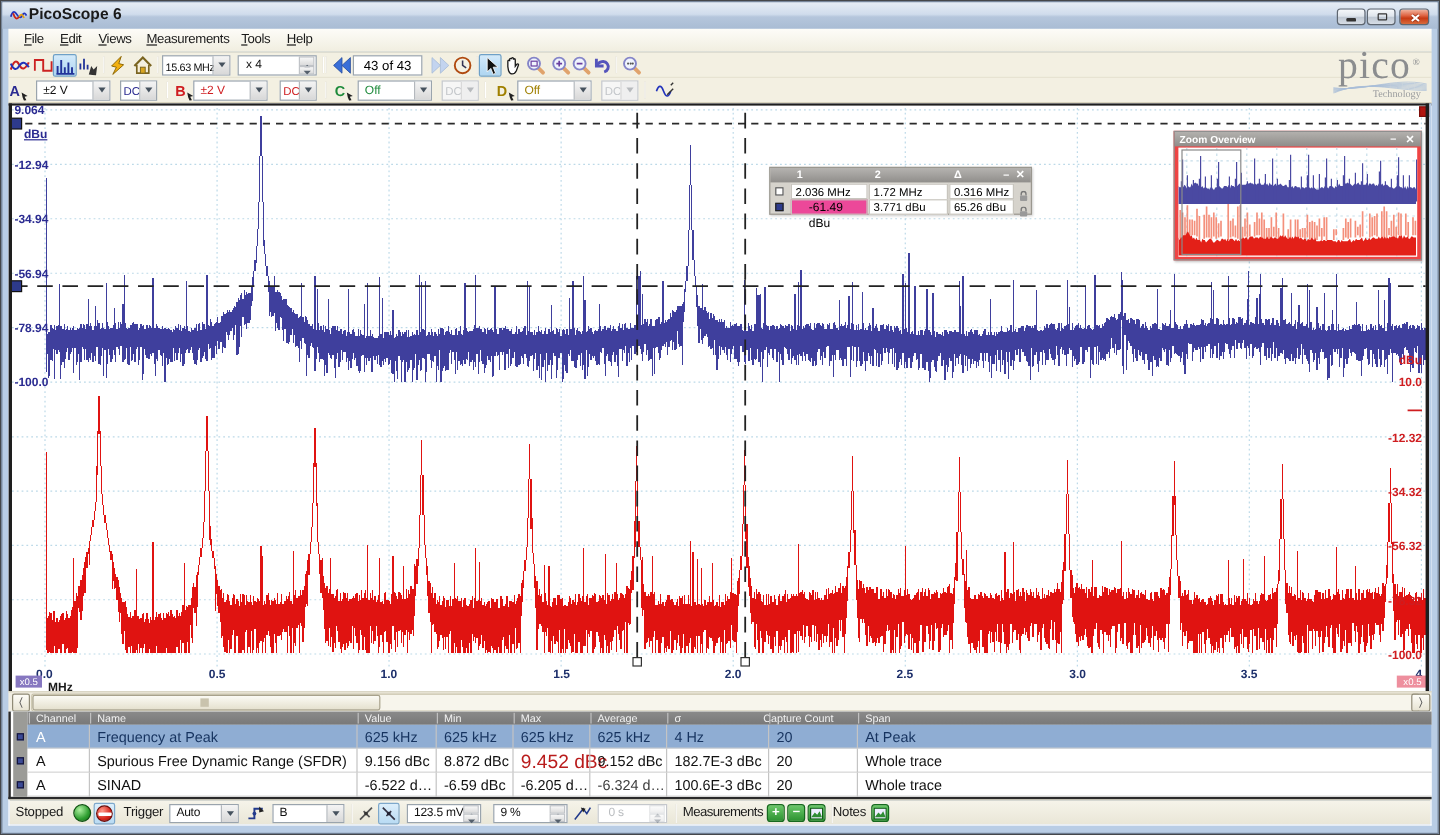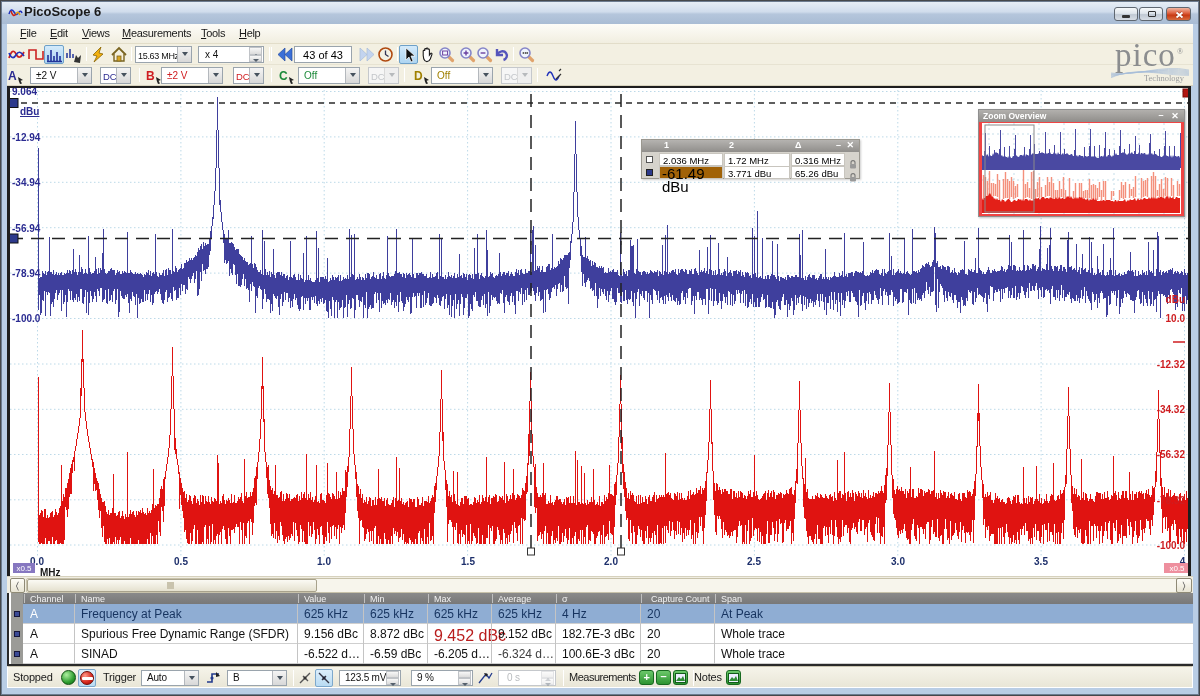--- a/index.html
+++ b/index.html
@@ -327,21 +327,21 @@
       <span style="position:absolute;left:16px;top:0;width:64px;height:13px;background:#fff;border:1px solid #c8c5be;font-size:9.5px;padding-left:3px;line-height:13px">2.036 MHz</span>
       <span style="position:absolute;left:81px;top:0;width:66px;height:16px;background:#fff;border:1px solid #c8c5be;font-size:9.5px;padding-left:3px;line-height:13px">1.72 MHz</span>
       <span style="position:absolute;left:148px;top:0;width:54px;height:13px;background:#fff;border:1px solid #c8c5be;font-size:9.5px;padding-left:3px;line-height:13px">0.316 MHz</span>
       <span style="position:absolute;left:206px;top:2px"><svg width="8" height="9" viewBox="0 0 8 9">
           <path d="M2 4V2.6a2 2 0 014 0V4" fill="none" stroke="#777" stroke-width="1.1"></path>
           <rect x="1" y="4" width="6" height="4.4" rx="0.8" fill="#999"></rect>
         </svg></span>
     </div>
     <div style="position:absolute;left:1px;top:26px;width:217px;height:13px">
       <span style="position:absolute;left:3px;top:3px;width:7px;height:7px;background:#2d3a8c;border:1px solid #222"></span>
-      <span style="position:absolute;left:16px;top:0;width:64px;height:13px;background:#a16207;border:1px solid #c8c5be;font-size:15px;padding-left:2px;line-height:13px">-61.49 dBu</span>
+      <span style="position:absolute;left:16px;top:0;width:64px;height:13px;background:#ec4899;border:1px solid #c8c5be;font-size:10px;padding-left:14px;line-height:13px">-61.49 dBu</span>
       <span style="position:absolute;left:81px;top:0;width:66px;height:13px;background:#fff;border:1px solid #c8c5be;font-size:9.5px;padding-left:3px;line-height:13px">3.771 dBu</span>
       <span style="position:absolute;left:148px;top:0;width:54px;height:13px;background:#fff;border:1px solid #c8c5be;font-size:9.5px;padding-left:3px;line-height:13px">65.26 dBu</span>
       <span style="position:absolute;left:206px;top:2px"><svg width="8" height="9" viewBox="0 0 8 9">
           <path d="M2 4V2.6a2 2 0 014 0V4" fill="none" stroke="#777" stroke-width="1.1"></path>
           <rect x="1" y="4" width="6" height="4.4" rx="0.8" fill="#999"></rect>
         </svg></span>
     </div>
   </div>
 <div class="abs" id="scrollrow">
     <div class="abs" style="left:3px;top:1px;width:15px;height:15px;border:1px solid #8f8a76;border-radius:2px;background:linear-gradient(#fdfcf7,#e8e4d3);text-align:center;line-height:13px;font-size:10px;color:#555">〈</div>
@@ -360,21 +360,21 @@
     <div class="abs" style="left:295px;top:1px;font-size:9px;color:#f2f2f2">Value</div>
     <div class="abs" style="left:289px;top:1px;width:1px;height:9px;background:#c0c0c0"></div>
     <div class="abs" style="left:361px;top:1px;font-size:9px;color:#f2f2f2">Min</div>
     <div class="abs" style="left:355px;top:1px;width:1px;height:9px;background:#c0c0c0"></div>
     <div class="abs" style="left:425px;top:1px;font-size:9px;color:#f2f2f2">Max</div>
     <div class="abs" style="left:419px;top:1px;width:1px;height:9px;background:#c0c0c0"></div>
     <div class="abs" style="left:489px;top:1px;font-size:9px;color:#f2f2f2">Average</div>
     <div class="abs" style="left:483px;top:1px;width:1px;height:9px;background:#c0c0c0"></div>
     <div class="abs" style="left:553px;top:1px;font-size:9px;color:#f2f2f2">σ</div>
     <div class="abs" style="left:547px;top:1px;width:1px;height:9px;background:#c0c0c0"></div>
-    <div class="abs" style="left:642px;top:1px;font-size:9px;color:#f2f2f2">Capture Count</div>
+    <div class="abs" style="left:627px;top:1px;font-size:9px;color:#f2f2f2">Capture Count</div>
     <div class="abs" style="left:632px;top:1px;width:1px;height:9px;background:#c0c0c0"></div>
     <div class="abs" style="left:712px;top:1px;font-size:9px;color:#f2f2f2">Span</div>
     <div class="abs" style="left:706px;top:1px;width:1px;height:9px;background:#c0c0c0"></div>
     <div class="abs" style="left:14px;top:11px;width:1170px;height:20px;background:#8fadd3;border-bottom:1px solid #cfcfcf"></div>
     <div class="abs" style="left:5px;top:18px;width:6px;height:6px;background:#3b4a96;border:1px solid #16163a"></div>
     <div class="abs" style="left:21px;top:14px;font-size:12px;color:#fff;white-space:nowrap">A</div>
     <div class="abs" style="left:72px;top:14px;font-size:12px;color:#16335f;white-space:nowrap">Frequency at Peak</div>
     <div class="abs" style="left:65px;top:11px;width:1px;height:20px;background:#c4c4c4"></div>
     <div class="abs" style="left:295px;top:14px;font-size:12px;color:#16335f;white-space:nowrap">625 kHz</div>
     <div class="abs" style="left:288px;top:11px;width:1px;height:20px;background:#c4c4c4"></div>

